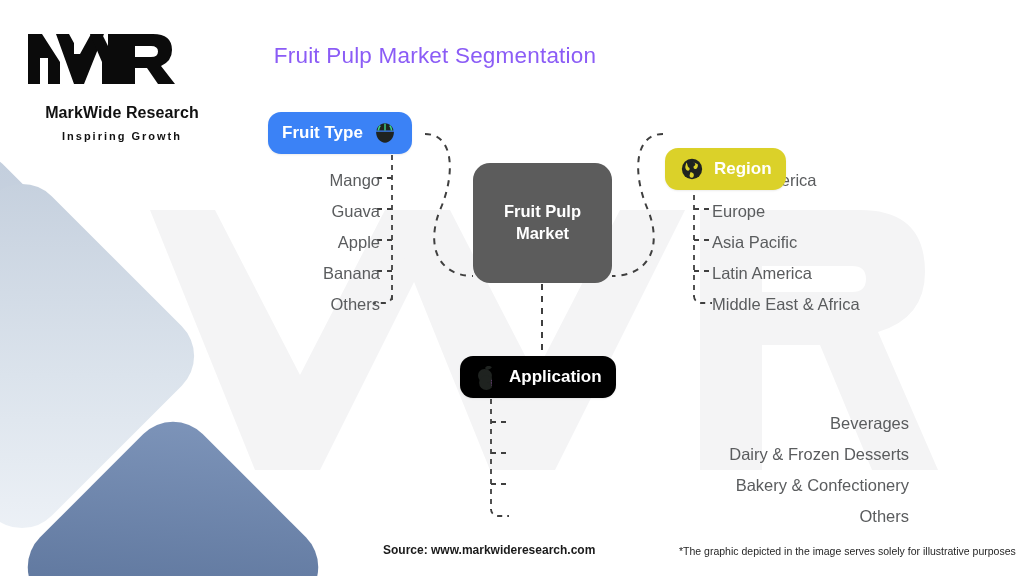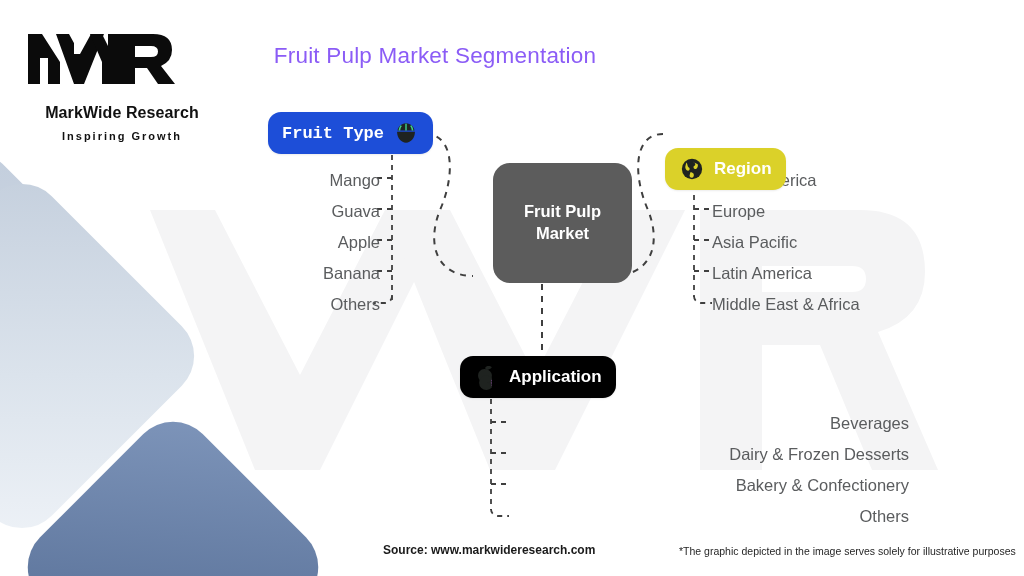--- a/index.html
+++ b/index.html
@@ -53,32 +53,32 @@
   
   .edges { position:absolute; left:0; top:0; width:1024px; height:576px; z-index:2; pointer-events:none; }
   .edge { fill:none; stroke:#3f3f3f; stroke-width:2; stroke-dasharray:6 6; stroke-linecap:butt; }
   .edge-thin { fill:none; stroke:#3f3f3f; stroke-width:1.8; stroke-dasharray:5 5; }
 
   
   .center-node {
     position:absolute; left:473px; top:163px; width:139px; height:120px;
     background:#5c5c5c; border-radius:17px; z-index:3;
     display:flex; align-items:center; justify-content:center;
-    color:#fff; font-size:16.5px; font-weight:bold; line-height:1.32; text-align:center;margin-left:20px;
+    color:#fff; font-size:16.5px; font-weight:bold; line-height:1.32; text-align:center;
   }
 
   
   .badge {
     position:absolute; z-index:4; border-radius:13px;
     display:flex; align-items:center; gap:9px;
     padding:8px 14px; height:42px;
     color:#fff; font-size:17px; font-weight:bold;
     box-shadow:0 1px 2px rgba(0,0,0,.08);
   }
-  .badge-fruit  { left:268px; top:112px; background:#1d4ed8;font-family:Liberation Mono, monospace; }
+  .badge-fruit  { left:268px; top:112px; background:#3b82f6; }
   .badge-region { left:665px; top:112px; background:#dbd129;margin-top:36px; }
   .badge-app    { left:460px; top:356px; background:#000000; }
   .badge-icon { width:26px; height:26px; display:block; flex:0 0 auto; }
 
   
   .leaf-list { position:absolute; z-index:3; }
   .leaf {
     font-size:16.5px; color:#5a5c5e; line-height:31px; white-space:nowrap;
   }
   .list-fruit  { left:120px; top:165px; width:260px; text-align:right; }

